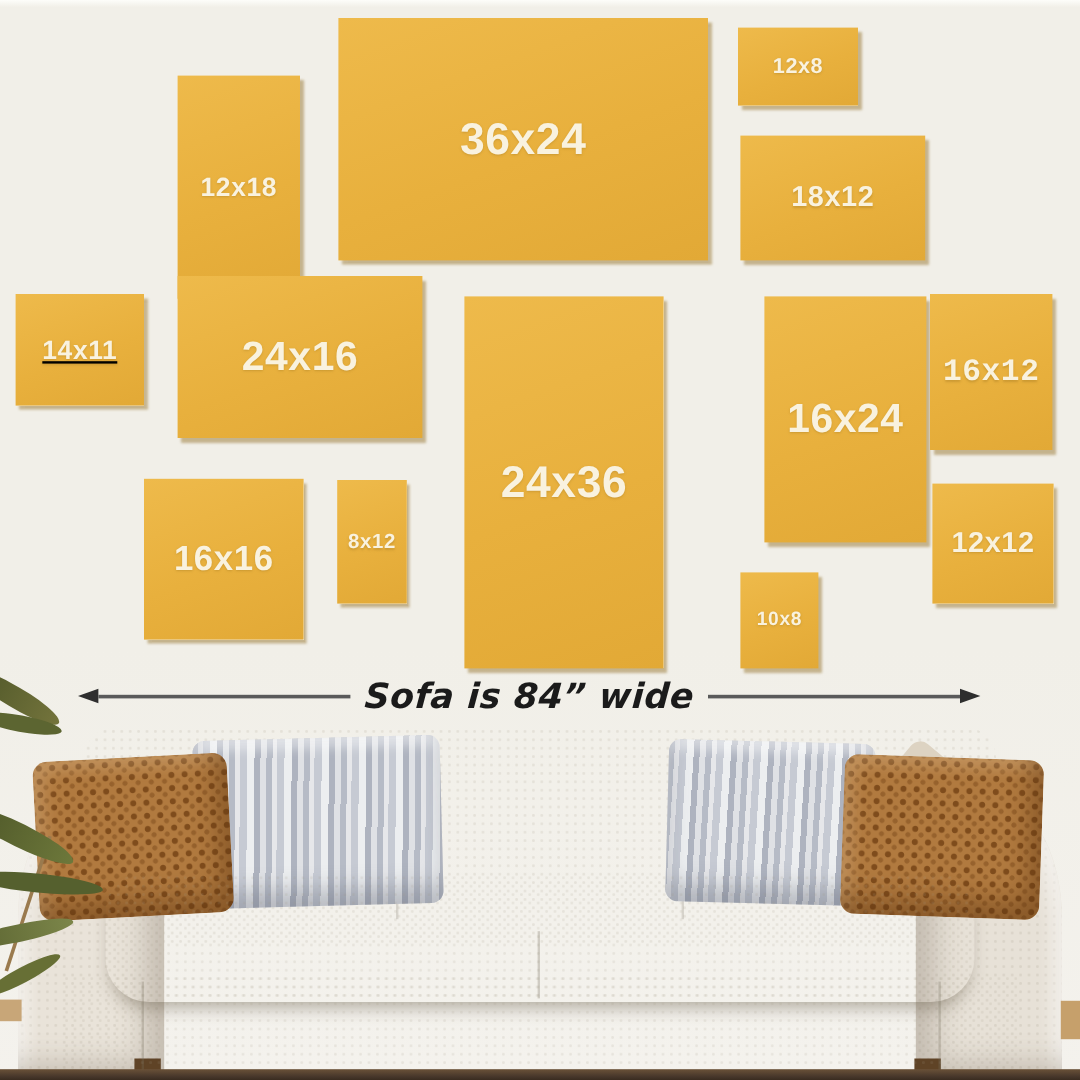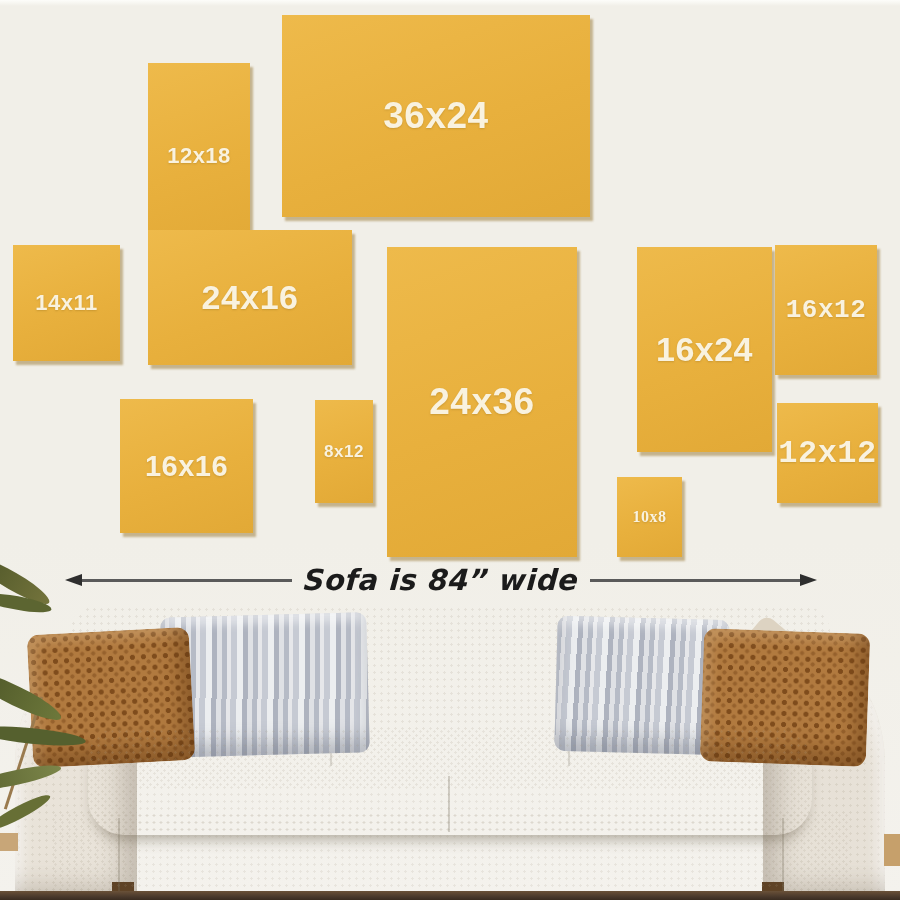--- a/index.html
+++ b/index.html
@@ -118,46 +118,52 @@
 
 <div class="stage">
 
   <div class="art-wall">
       <div class="tile" style="left: 148px; top: 63px; width: 102px; height: 186px;">
         <span class="tile-label" style="font-size: 22px;">12x18</span>
       </div>
       <div class="tile" style="left: 282px; top: 15px; width: 308px; height: 202px;">
         <span class="tile-label" style="font-size: 37px;">36x24</span>
       </div>
-      <div class="tile" style="left: 13px; top: 245px; width: 107px; height: 116px;">
+      <div class="tile" style="left: 615px; top: 23px; width: 100px; height: 65px;">
+        <span class="tile-label" style="font-size: 18px;">12x8</span>
+      </div>
+      <div class="tile" style="left: 617px; top: 113px; width: 154px; height: 104px;">
+        <span class="tile-label" style="font-size: 24px;">18x12</span>
+      </div>
+      <div class="tile" style="left: 13px; top: 245px; width: 107px; height: 93px; text-decoration: underline;">
         <span class="tile-label" style="font-size: 22px;">14x11</span>
       </div>
       <div class="tile" style="left: 148px; top: 230px; width: 204px; height: 135px;">
         <span class="tile-label" style="font-size: 34px;">24x16</span>
       </div>
-      <div class="tile" style="left: 387px; top: 247px; width: 190px; height: 310px;">
+      <div class="tile" style="left: 387px; top: 247px; width: 166px; height: 310px;">
         <span class="tile-label" style="font-size: 37px;">24x36</span>
       </div>
       <div class="tile" style="left: 637px; top: 247px; width: 135px; height: 205px;">
         <span class="tile-label" style="font-size: 34px;">16x24</span>
       </div>
       <div class="tile" style="left: 775px; top: 245px; width: 102px; height: 130px;">
         <span class="tile-label" style="font-size: 26px; font-family: Liberation Mono, monospace;">16x12</span>
       </div>
       <div class="tile" style="left: 120px; top: 399px; width: 133px; height: 134px;">
         <span class="tile-label" style="font-size: 29px;">16x16</span>
       </div>
-      <div class="tile" style="left: 281px; top: 400px; width: 58px; height: 103px; margin-left: 34px;">
+      <div class="tile" style="left: 281px; top: 400px; width: 58px; height: 103px;">
         <span class="tile-label" style="font-size: 17px;">8x12</span>
       </div>
       <div class="tile" style="left: 777px; top: 403px; width: 101px; height: 100px;">
-        <span class="tile-label" style="font-size: 32px; font-family: Liberation Mono, monospace;">12x12</span>
+        <span class="tile-label" style="font-size: 24px;">12x12</span>
       </div>
       <div class="tile" style="left: 617px; top: 477px; width: 65px; height: 80px;">
-        <span class="tile-label" style="font-size: 16px; font-family: Liberation Serif, serif;">10x8</span>
+        <span class="tile-label" style="font-size: 16px;">10x8</span>
       </div>
     </div>
 
   <div class="sofa-arrow">
     <span class="arrow-head left"></span>
     <span class="arrow-line"></span>
     <span class="arrow-text">Sofa is 84” wide</span>
     <span class="arrow-line"></span>
     <span class="arrow-head right"></span>
   </div>

